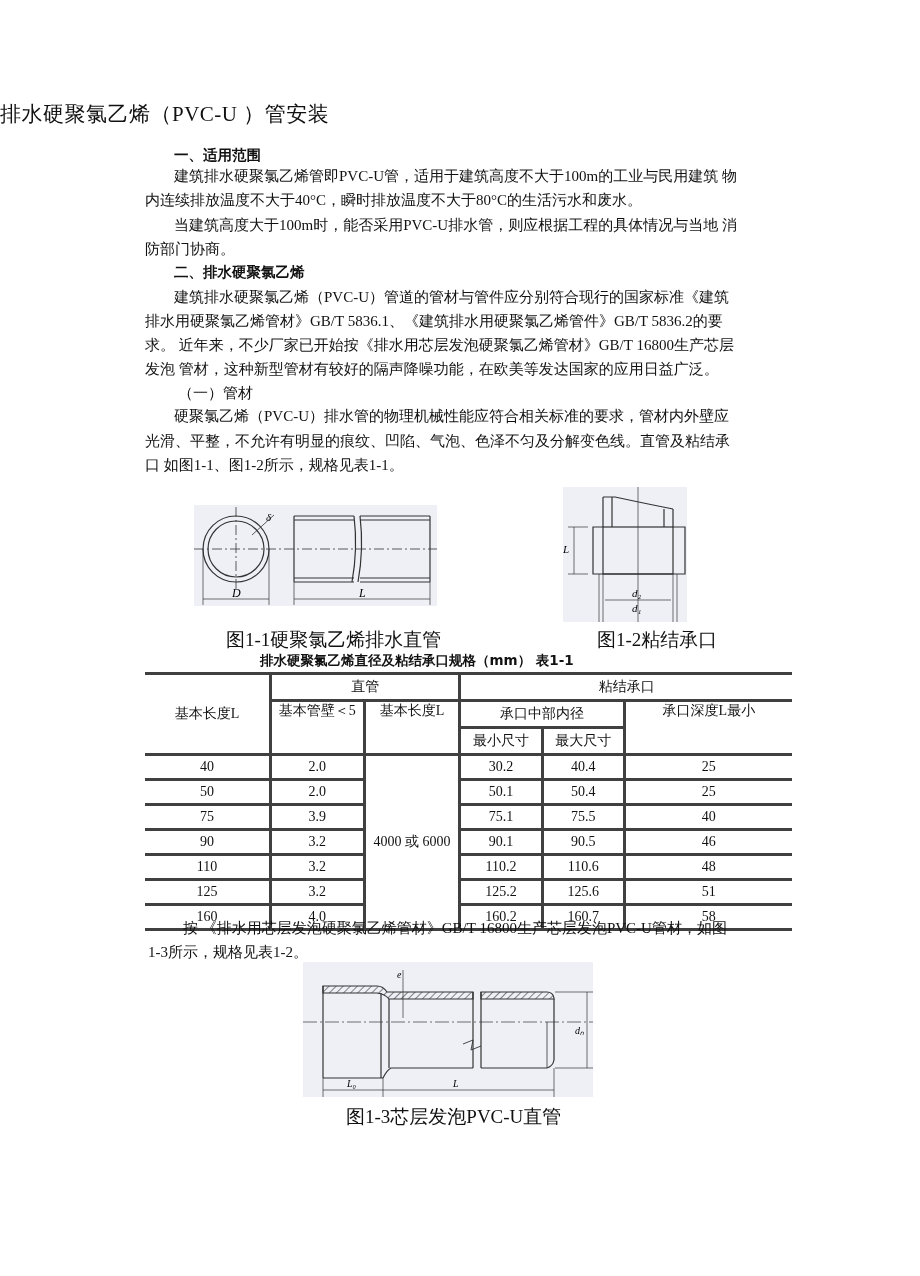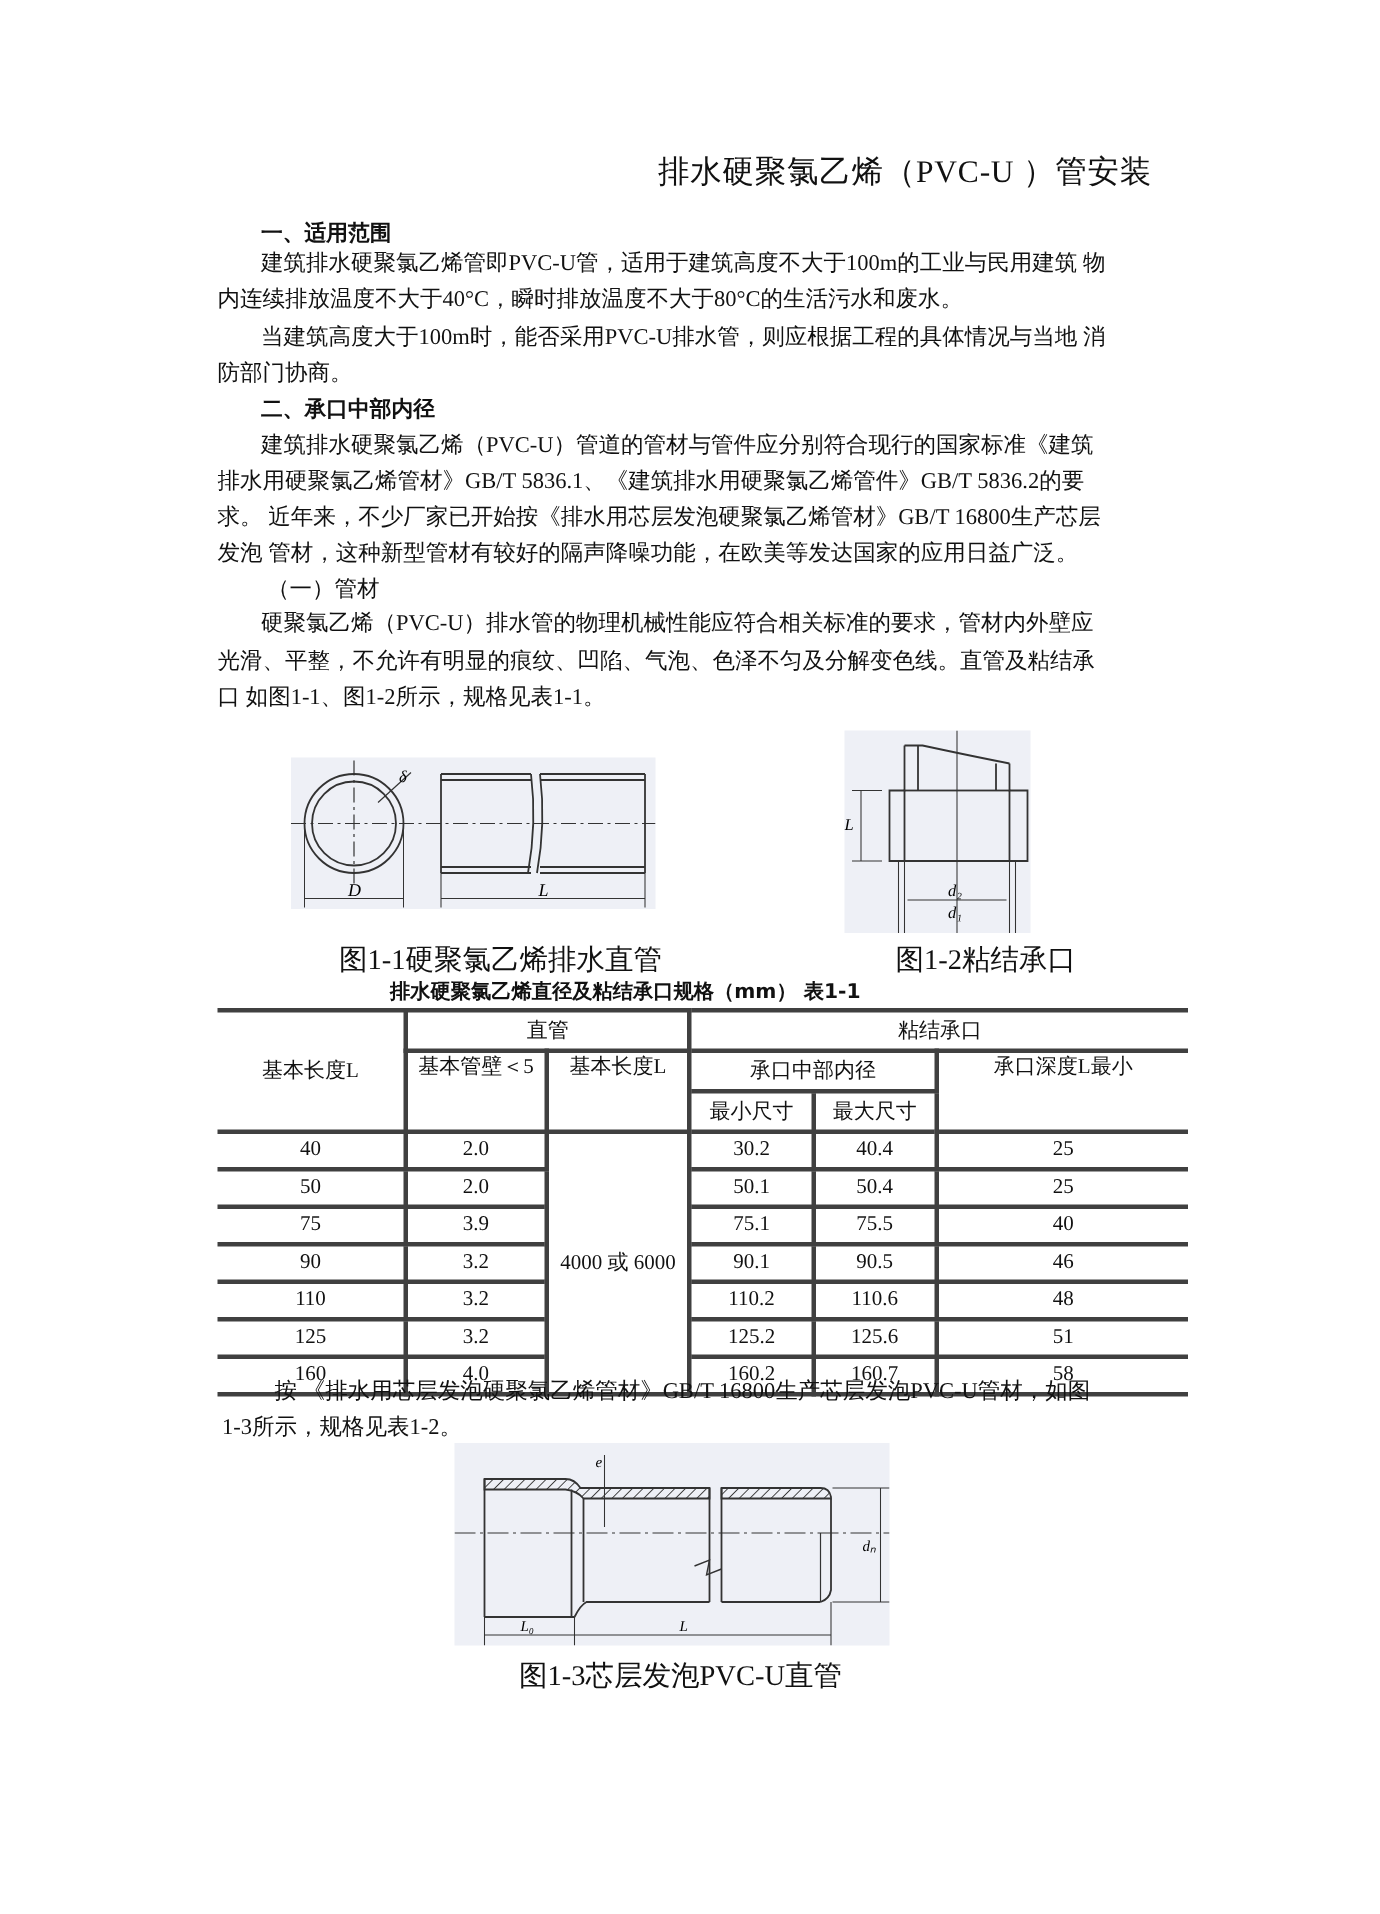--- a/index.html
+++ b/index.html
@@ -1,19 +1,19 @@
 <!DOCTYPE html>
 <html><head>
 <meta charset="utf-8">
 <style>
   html, body { margin: 0; padding: 0; background: #ffffff; }
   body { width: 920px; height: 1276px; position: relative; overflow: hidden;
          font-family: "Liberation Serif", "DejaVu Serif", serif; color: #111; }
   .abs { position: absolute; }
-  .title { left: 0; width: 768px; top: 100px; text-align: right; font-size: 21px; letter-spacing: 0.5px; }
+  .title { left: 0; width: 768px; top: 100px; text-align: left; font-size: 21px; letter-spacing: 0.5px; }
   .h2 { font-family: "DejaVu Sans", sans-serif; font-weight: bold; font-size: 14.5px; text-align: right; }
   .p { font-size: 15px; line-height: 24px; white-space: nowrap; }
   .fig { background: #eef0f6; }
   .cap { font-size: 19px; white-space: nowrap; }
   table.spec { position: absolute; left: 145px; top: 672px; width: 647px; border-collapse: collapse; font-size: 14px; }
   table.spec td { border: 3px solid #404040; text-align: center; padding: 0; height: 22px; }
   table.spec tr.hdr td { height: 24px; }
   table.spec td.noleft { border-left: none; }
   table.spec td.noright { border-right: none; }
   .tcap { font-family: "DejaVu Sans", sans-serif; font-weight: bold; font-size: 13.5px; margin-left: 34px; }
@@ -23,21 +23,21 @@
 <body>
 
 <div class="abs title">排水硬聚氯乙烯（PVC-U ）管安装</div>
 
 <div class="abs h2" style="left:174px; top:146px;">一、适用范围</div>
 <div class="abs p" style="left:174px; top:164px;">建筑排水硬聚氯乙烯管即PVC-U管，适用于建筑高度不大于100m的工业与民用建筑  物</div>
 <div class="abs p" style="left:145px; top:188px;">内连续排放温度不大于40°C，瞬时排放温度不大于80°C的生活污水和废水。</div>
 <div class="abs p" style="left:174px; top:213px;">当建筑高度大于100m时，能否采用PVC-U排水管，则应根据工程的具体情况与当地  消</div>
 <div class="abs p" style="left:145px; top:237px;">防部门协商。</div>
 
-<div class="abs h2" style="left:174px; top:263px;">二、承口中部内径</div>
+<div class="abs h2" style="left:174px; top:263px;">二、排水硬聚氯乙烯</div>
 <div class="abs p" style="left:174px; top:285px;">建筑排水硬聚氯乙烯（PVC-U）管道的管材与管件应分别符合现行的国家标准《建筑</div>
 <div class="abs p" style="left:145px; top:309px;">排水用硬聚氯乙烯管材》GB/T 5836.1、《建筑排水用硬聚氯乙烯管件》GB/T 5836.2的要</div>
 <div class="abs p" style="left:145px; top:333px;">求。  近年来，不少厂家已开始按《排水用芯层发泡硬聚氯乙烯管材》GB/T 16800生产芯层</div>
 <div class="abs p" style="left:145px; top:357px;">发泡  管材，这种新型管材有较好的隔声降噪功能，在欧美等发达国家的应用日益广泛。</div>
 <div class="abs p" style="left:178px; top:381px;">（一）管材</div>
 <div class="abs p" style="left:174px; top:404px;">硬聚氯乙烯（PVC-U）排水管的物理机械性能应符合相关标准的要求，管材内外壁应</div>
 <div class="abs p" style="left:145px; top:429px;">光滑、平整，不允许有明显的痕纹、凹陷、气泡、色泽不匀及分解变色线。直管及粘结承</div>
 <div class="abs p" style="left:145px; top:453px;">口  如图1-1、图1-2所示，规格见表1-1。</div>
 
 <div class="abs fig" style="left:194px; top:505px; width:243px; height:101px;">

